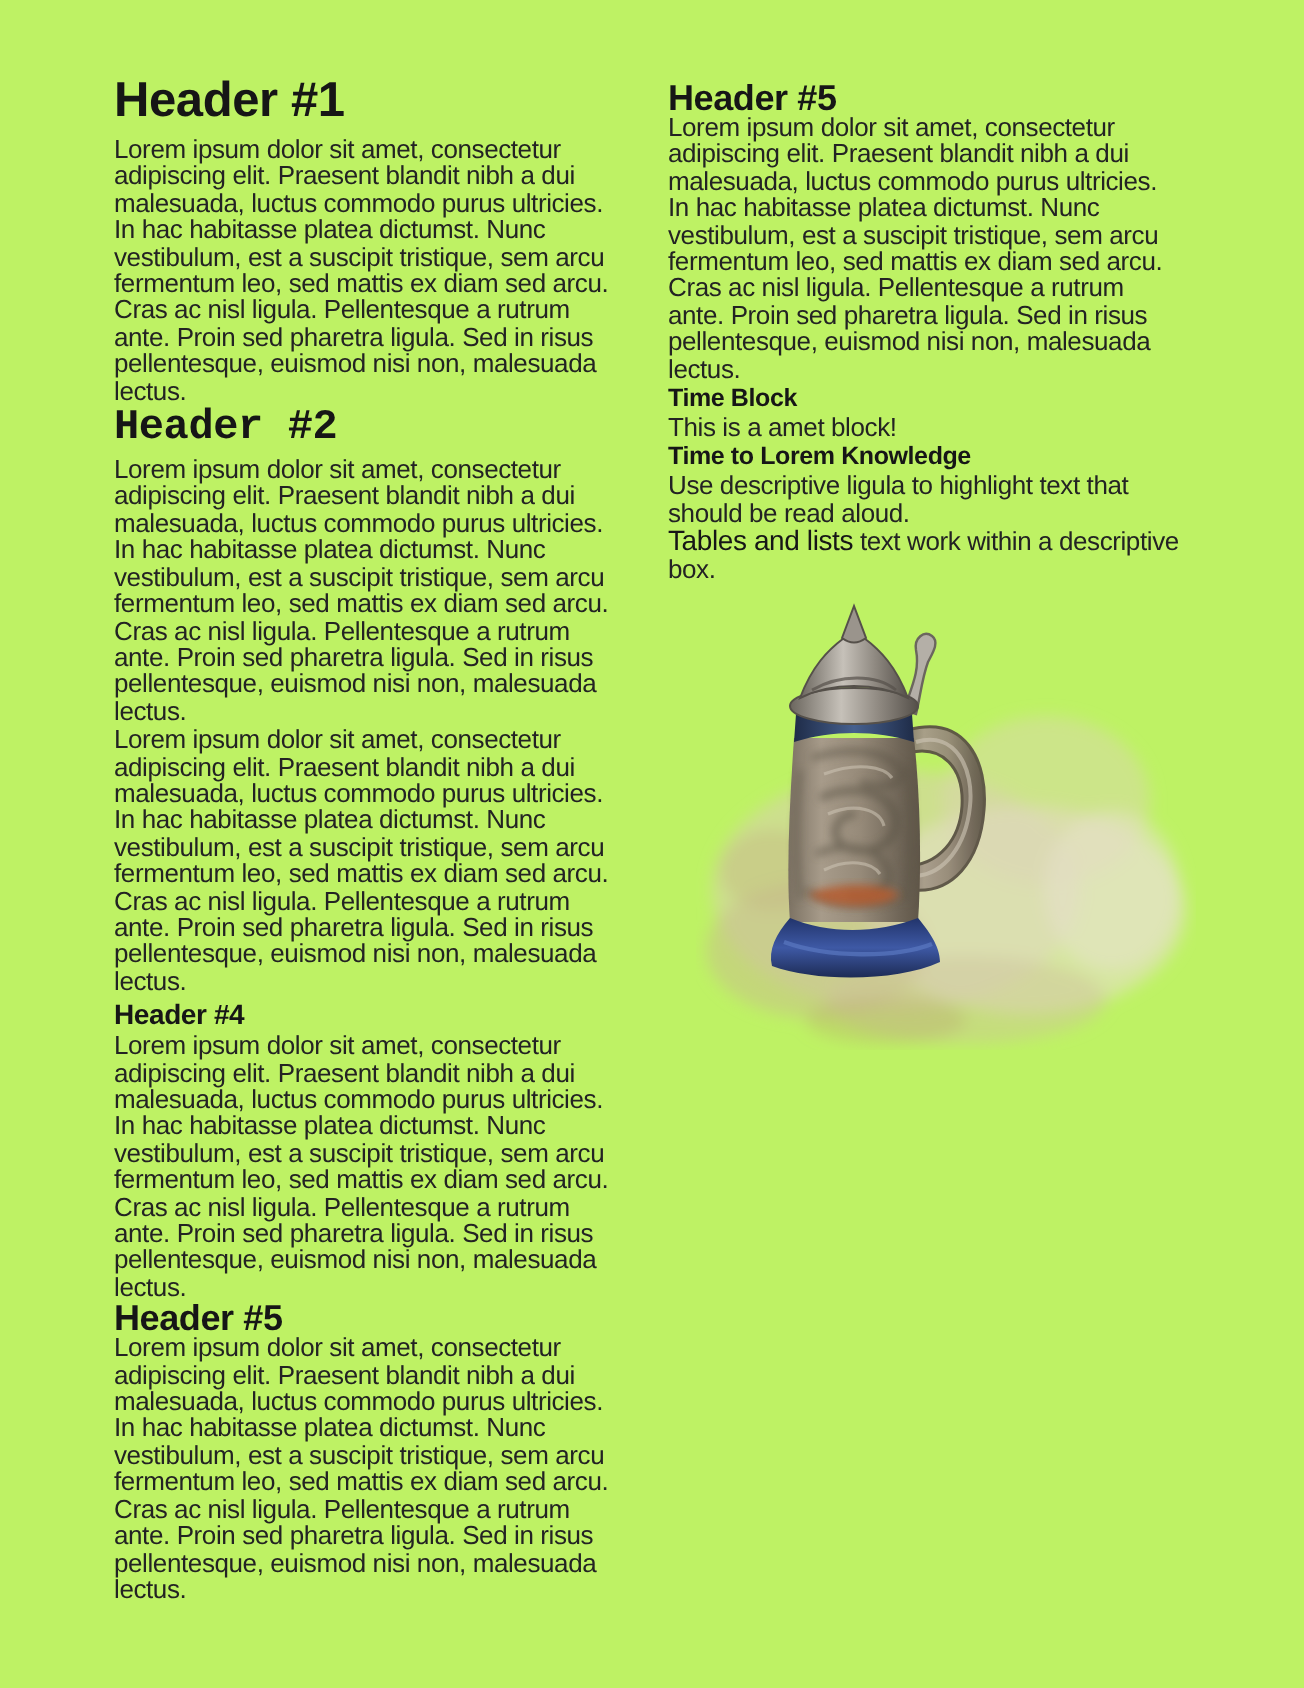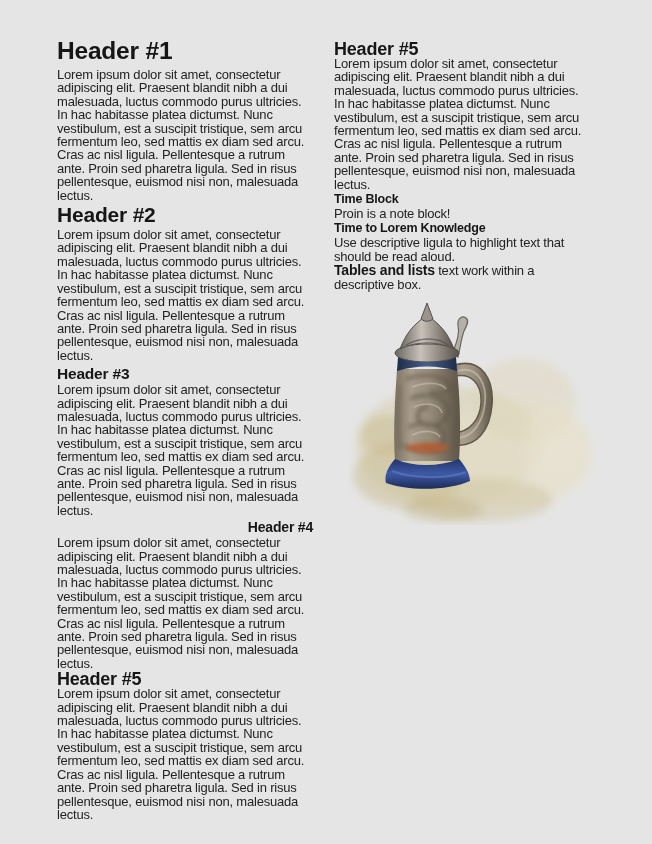--- a/index.html
+++ b/index.html
@@ -4,41 +4,41 @@
 <style>
   html, body { margin: 0; padding: 0; }
   body {
     width: 652px; height: 844px;
     background: #ffffff;
     font-family: "Liberation Sans", sans-serif;
     color: #232323;
     position: relative;
     overflow: hidden;
   }
-  .page { position: absolute; inset: 0; background: #e5e5e5; }
+  .page { position: absolute; inset: 0; background: #bef264; }
   .col { position: absolute; top: 0; }
   .col-left  { left: 57px;  top: 38px; width: 256px; }
   .col-right { left: 334px; top: 40px; width: 258px; }
 
   .h1, .h2, .h3, .h4, .h5, .h6 {
     font-weight: bold; color: #161616; margin: 0;
     letter-spacing: -0.2px;
   }
   .h1 { font-size: 24.5px; line-height: 26px; margin: 0 0 4px 0; }
-  .h2 { font-size: 21px;   line-height: 22px; margin: 2px 0 2px 0; }
+  .h2 { font-size: 21px;   line-height: 22px; margin: 2px 0 2px 0; font-family: Liberation Mono, monospace; }
   .h3 { font-size: 15.5px; line-height: 17px; margin: 3px 0 1px 0; }
-  .h4 { font-size: 14px;   line-height: 15px; margin: 3px 0 1px 0; text-align: right; }
+  .h4 { font-size: 14px;   line-height: 15px; margin: 3px 0 1px 0; }
   .h5 { font-size: 18px; line-height: 14px; margin: 2px 0 1px 0; }
   .h6 { font-size: 12.5px; line-height: 14px; margin: 1px 0 1px 0; }
 
   .body-text {
     font-size: 13px; line-height: 13.4px; letter-spacing: -0.2px;
     margin: 0 0 1px 0; color: #232323;
   }
-  .bold-lead { font-weight: bold; font-size: 14px; color: #161616; }
+  .bold-lead { font-weight: normal; font-size: 14px; color: #161616; }
 
   .figure {
     margin: 4px 0 0 14px;
     width: 250px; height: 230px;
     position: relative;
   }
   .figure svg { display: block; }
 </style>
 </head>
 <body>
@@ -51,21 +51,20 @@
       <div class="h1">Header #1</div>
       <p class="body-text">Lorem ipsum dolor sit amet, consectetur adipiscing elit. Praesent blandit nibh a dui malesuada, luctus commodo purus ultricies. In hac habitasse platea dictumst. Nunc vestibulum, est a suscipit tristique, sem arcu fermentum leo, sed mattis ex diam sed arcu. Cras ac nisl ligula. Pellentesque a rutrum ante. Proin sed pharetra ligula. Sed in risus pellentesque, euismod nisi non, malesuada lectus.</p>
     </section>
 
     <section>
       <div class="h2">Header #2</div>
       <p class="body-text">Lorem ipsum dolor sit amet, consectetur adipiscing elit. Praesent blandit nibh a dui malesuada, luctus commodo purus ultricies. In hac habitasse platea dictumst. Nunc vestibulum, est a suscipit tristique, sem arcu fermentum leo, sed mattis ex diam sed arcu. Cras ac nisl ligula. Pellentesque a rutrum ante. Proin sed pharetra ligula. Sed in risus pellentesque, euismod nisi non, malesuada lectus.</p>
     </section>
 
     <section>
-      <div class="h3">Header #3</div>
       <p class="body-text">Lorem ipsum dolor sit amet, consectetur adipiscing elit. Praesent blandit nibh a dui malesuada, luctus commodo purus ultricies. In hac habitasse platea dictumst. Nunc vestibulum, est a suscipit tristique, sem arcu fermentum leo, sed mattis ex diam sed arcu. Cras ac nisl ligula. Pellentesque a rutrum ante. Proin sed pharetra ligula. Sed in risus pellentesque, euismod nisi non, malesuada lectus.</p>
     </section>
 
     <section>
       <div class="h4">Header #4</div>
       <p class="body-text">Lorem ipsum dolor sit amet, consectetur adipiscing elit. Praesent blandit nibh a dui malesuada, luctus commodo purus ultricies. In hac habitasse platea dictumst. Nunc vestibulum, est a suscipit tristique, sem arcu fermentum leo, sed mattis ex diam sed arcu. Cras ac nisl ligula. Pellentesque a rutrum ante. Proin sed pharetra ligula. Sed in risus pellentesque, euismod nisi non, malesuada lectus.</p>
     </section>
 
     <section>
       <div class="h5">Header #5</div>
@@ -76,21 +75,21 @@
 
   <div class="col col-right">
 
     <section>
       <div class="h5">Header #5</div>
       <p class="body-text">Lorem ipsum dolor sit amet, consectetur adipiscing elit. Praesent blandit nibh a dui malesuada, luctus commodo purus ultricies. In hac habitasse platea dictumst. Nunc vestibulum, est a suscipit tristique, sem arcu fermentum leo, sed mattis ex diam sed arcu. Cras ac nisl ligula. Pellentesque a rutrum ante. Proin sed pharetra ligula. Sed in risus pellentesque, euismod nisi non, malesuada lectus.</p>
     </section>
 
     <section>
       <div class="h6">Time Block</div>
-      <p class="body-text">Proin is a note block!</p>
+      <p class="body-text">This is a amet block!</p>
     </section>
 
     <section>
       <div class="h6">Time to Lorem Knowledge</div>
       <p class="body-text">Use descriptive ligula to highlight text that should be read aloud.</p>
       <p class="body-text"><span class="bold-lead">Tables and lists</span><span> text work within a descriptive box.</span></p>
     </section>
 
     <figure class="figure">
       <svg width="250" height="230" viewBox="0 0 250 230" xmlns="http://www.w3.org/2000/svg">

